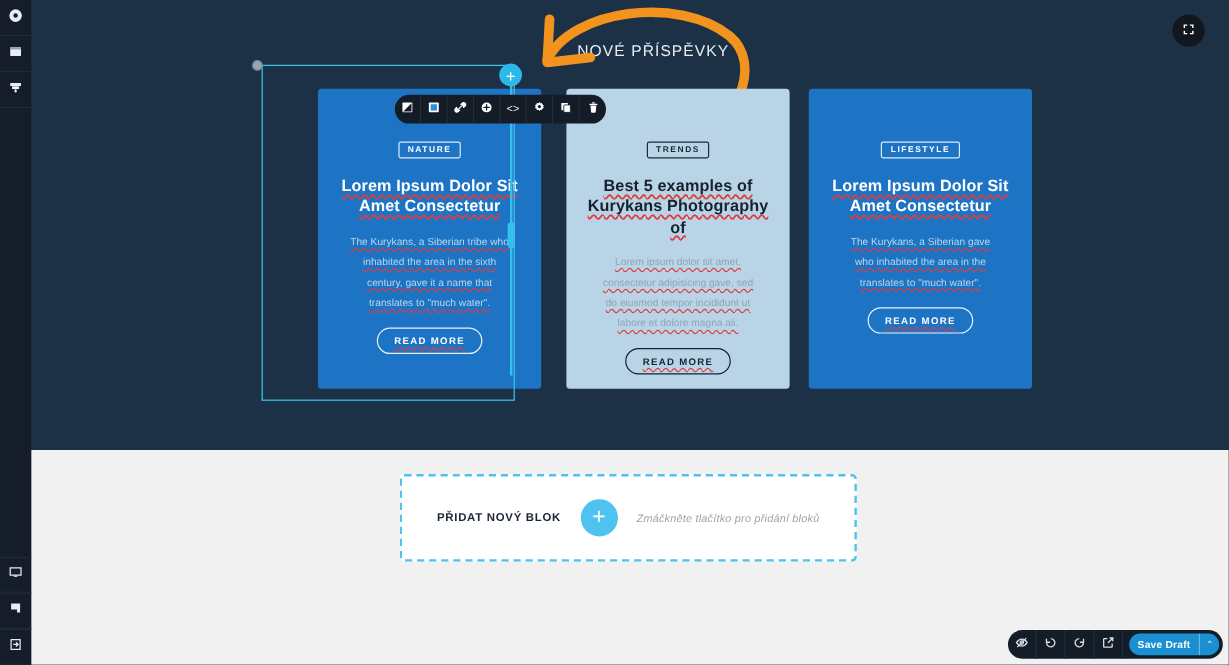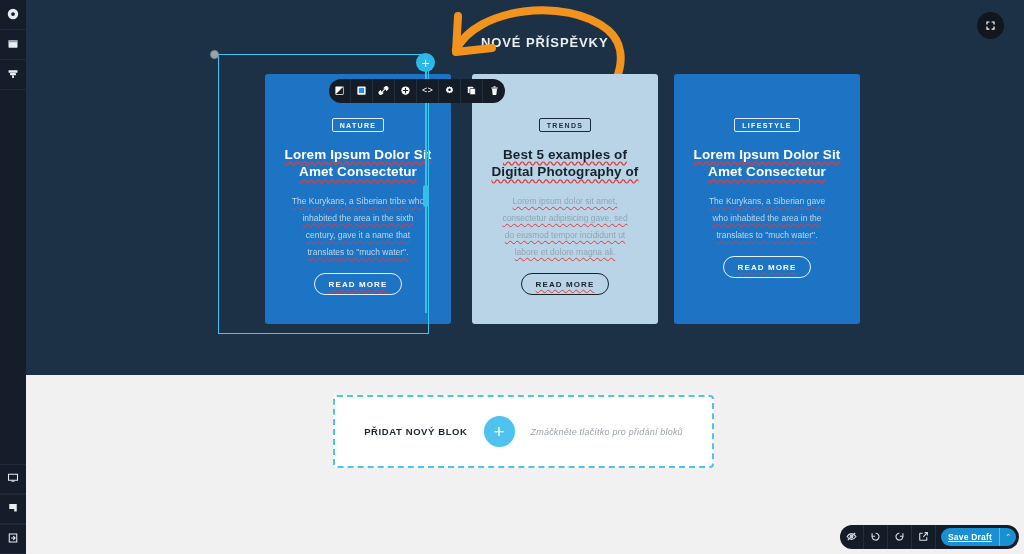--- a/index.html
+++ b/index.html
@@ -40,21 +40,21 @@
     width: 998px; height: 179px;
     background: #f1f1f1;
   }
 
   
   #section-title {
     position: absolute; left: 455px; top: 35px;
     color: #e9eef4;
     font-size: 13px;
     letter-spacing: .9px;
-    font-weight: 700;
+    font-weight: 400;
     white-space: nowrap;
   }
 
   
   #arrow { position: absolute; left: 400px; top: 0px; width: 230px; height: 100px; pointer-events: none; }
 
   
   #cards { position: absolute; left: 0; top: 0; width: 998px; height: 375px; }
   .card {
     position: absolute; top: 74px;
@@ -223,21 +223,21 @@
   }
   .bb-btn svg { width: 11px; height: 11px; fill: none; stroke: #d7dee6; stroke-width: 1.6; }
   #save-draft {
     display: flex; align-items: center;
     background: #1a8fd1; border-radius: 11px;
     height: 18px; margin-left: 5px;
     cursor: pointer; overflow: hidden;
   }
   #save-draft-label {
     color: #ffffff; font-size: 8.5px; font-weight: 700;
-    padding: 0 7px; letter-spacing: .2px; white-space: nowrap; text-decoration: underline;
+    padding: 0 7px; letter-spacing: .2px; white-space: nowrap;
   }
   #save-draft-caret {
     width: 17px; height: 18px;
     border-left: 1px solid rgba(255,255,255,.35);
     display: flex; align-items: center; justify-content: center;
     color: #fff; font-size: 7px;
   }
 </style>
 </head>
 <body>
@@ -321,21 +321,21 @@
         </div>
         <div class="read-more">
           <span class="sq">READ MORE</span>
         </div>
       </div>
 
       <div class="card light" id="card-2">
         <div class="badge">TRENDS</div>
         <div class="card-title">
           <div class="sq">Best 5 examples of</div>
-          <div class="sq">Digital Photography of</div>
+          <div class="sq">Kurykans Photography of</div>
         </div>
         <div class="card-body">
           <div class="sq">Lorem ipsum dolor sit amet,</div>
           <div class="sq">consectetur adipisicing gave, sed</div>
           <div class="sq">do eiusmod tempor incididunt ut</div>
           <div class="sq">labore et dolore magna ali.</div>
         </div>
         <div class="read-more">
           <span class="sq">READ MORE</span>
         </div>

